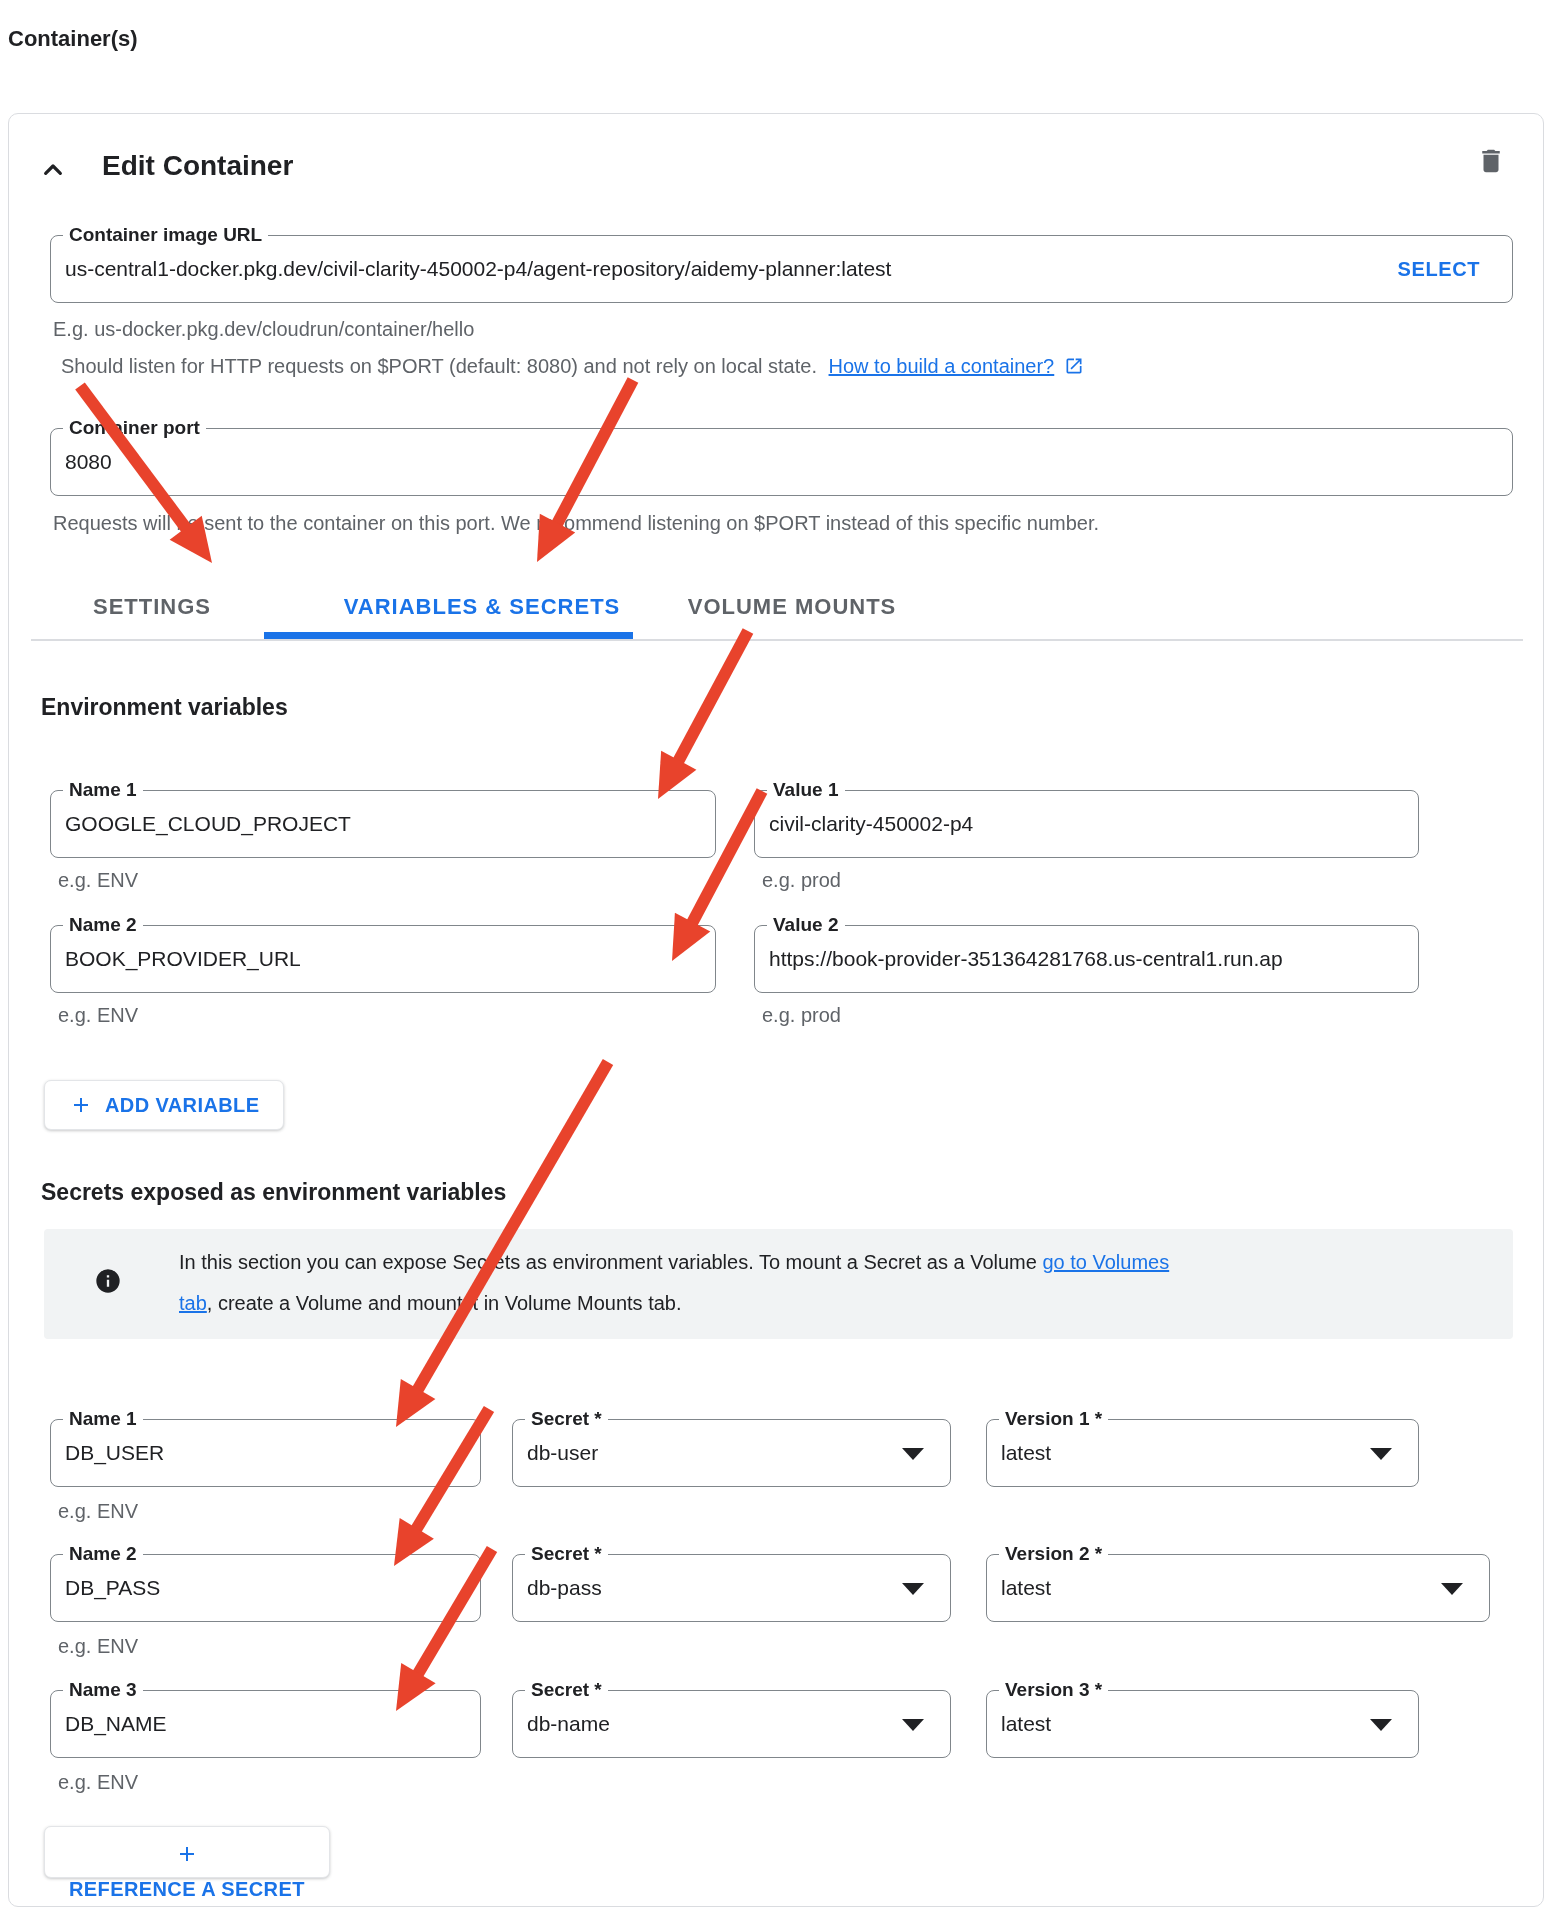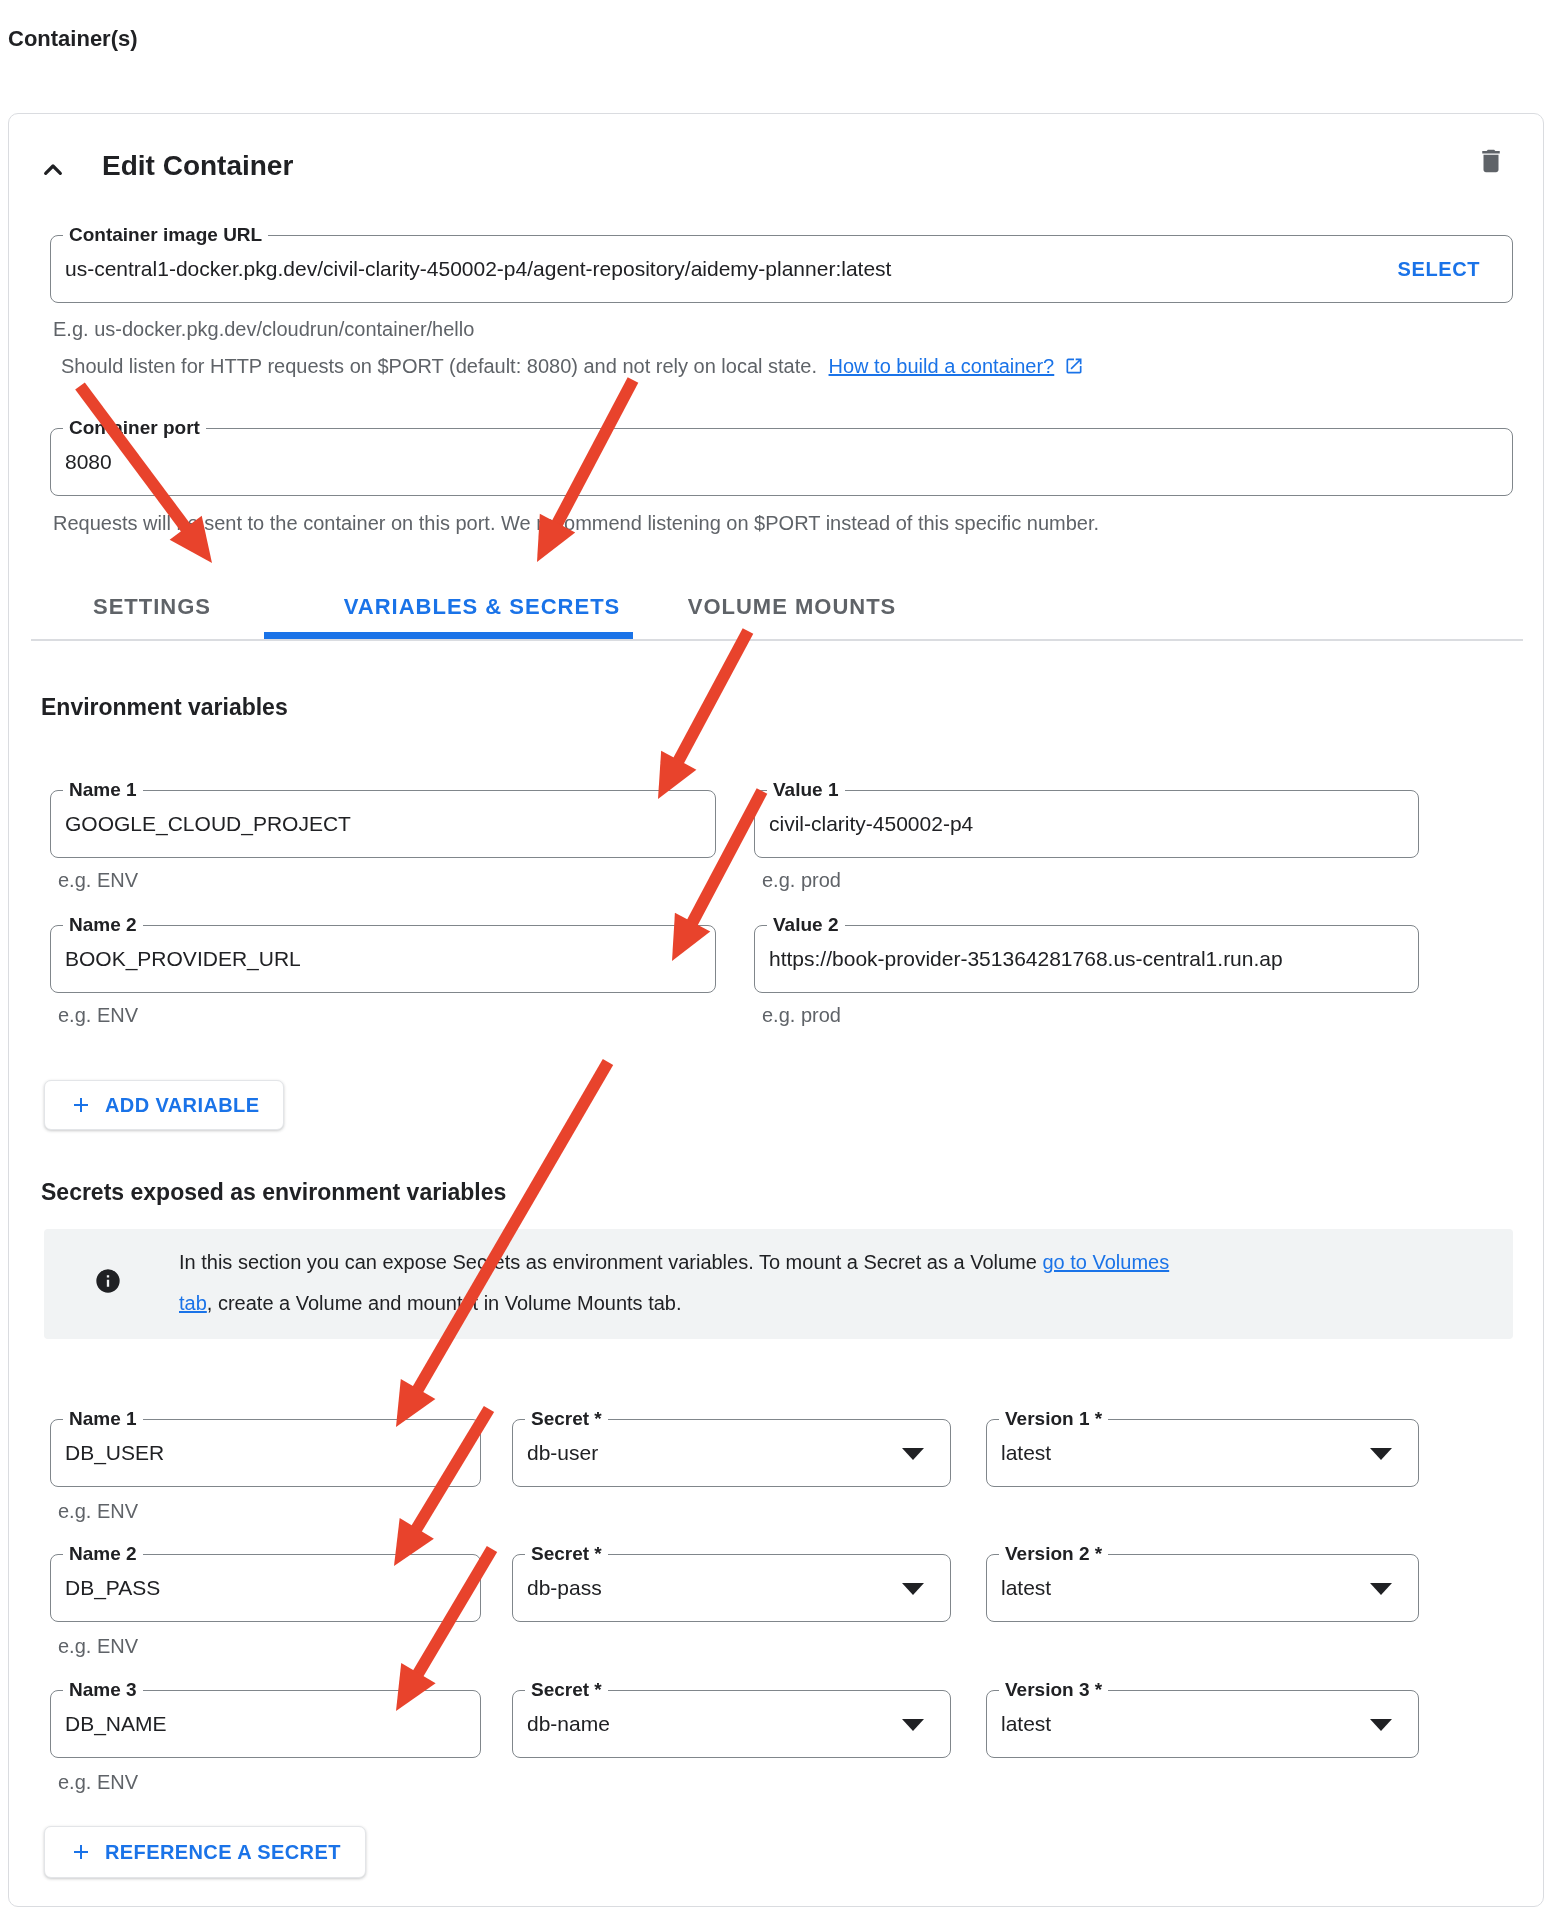--- a/index.html
+++ b/index.html
@@ -156,21 +156,21 @@
 
     <div class="field" style="left:41px;top:1440px;width:431px;height:68px;">
       <span class="flabel">Name 2</span>
       <span class="fvalue">DB_PASS</span>
     </div>
     <div class="field" style="left:503px;top:1440px;width:439px;height:68px;">
       <span class="flabel">Secret *</span>
       <span class="fvalue" style="right:50px;">db-pass</span>
       <span class="caret"></span>
     </div>
-    <div class="field" style="left:977px;top:1440px;width:433px;height:68px;">
+    <div class="field" style="left:977px;top:1440px;width:504px;height:68px;">
       <span class="flabel">Version 2 *</span>
       <span class="fvalue" style="right:50px;">latest</span>
       <span class="caret"></span>
     </div>
     <div class="helper" style="left:49px;top:1521px;">e.g. ENV</div>
 
     <div class="field" style="left:41px;top:1576px;width:431px;height:68px;">
       <span class="flabel">Name 3</span>
       <span class="fvalue">DB_NAME</span>
     </div>
@@ -179,21 +179,21 @@
       <span class="fvalue" style="right:50px;">db-name</span>
       <span class="caret"></span>
     </div>
     <div class="field" style="left:977px;top:1576px;width:433px;height:68px;">
       <span class="flabel">Version 3 *</span>
       <span class="fvalue" style="right:50px;">latest</span>
       <span class="caret"></span>
     </div>
     <div class="helper" style="left:49px;top:1657px;">e.g. ENV</div>
 
-    <button class="gbtn" style="left:35px;top:1712px;height:52px;">
+    <button class="gbtn" style="left:35px;top:1712px;height:52px;flex-direction:column;">
       <span style="display:inline-flex;">
         <svg width="24" height="24" viewBox="0 0 24 24" fill="#1a73e8">
             <path d="M11 5h2v6h6v2h-6v6h-2v-6H5v-2h6z"></path>
           </svg>
       </span>
       <span>REFERENCE A SECRET</span>
     </button>
 
   </div>
 

